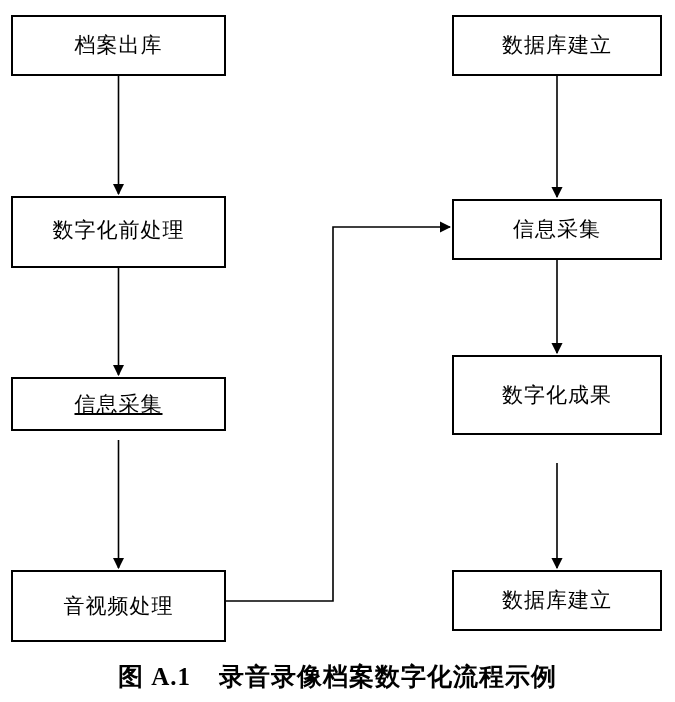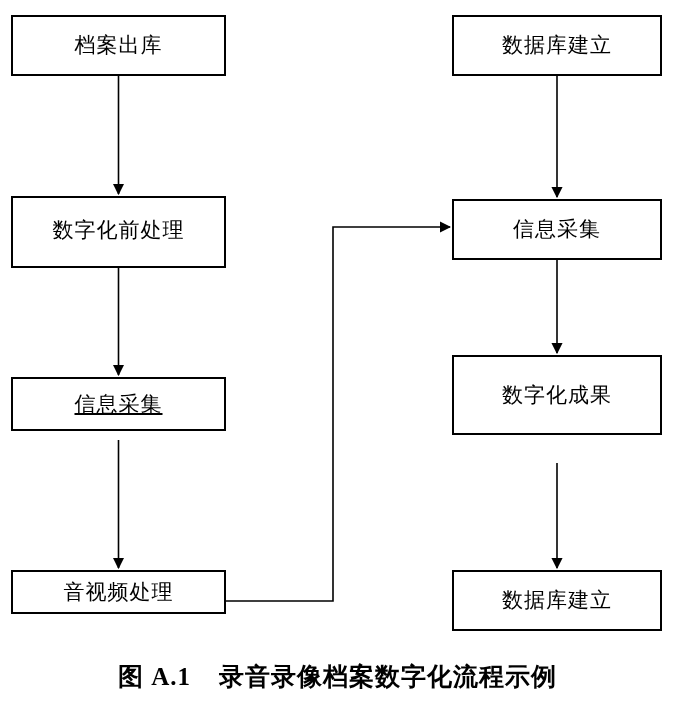--- a/index.html
+++ b/index.html
@@ -93,21 +93,21 @@
   <div id="nodes-layer">
       <div class="node" style="left: 11px; top: 15px; width: 215px; height: 61px; border-color: rgb(0, 0, 0); background: rgb(255, 255, 255); color: rgb(0, 0, 0);">
         <span class="line">档案出库</span>
       </div>
       <div class="node" style="left: 11px; top: 196px; width: 215px; height: 72px; border-color: rgb(0, 0, 0); background: rgb(255, 255, 255); color: rgb(0, 0, 0); font-family: Liberation Mono, monospace;">
         <span class="line">数字化前处理</span>
       </div>
       <div class="node" style="left: 11px; top: 377px; width: 215px; height: 54px; border-color: rgb(0, 0, 0); background: rgb(255, 255, 255); color: rgb(0, 0, 0); text-decoration: underline;">
         <span class="line">信息采集</span>
       </div>
-      <div class="node" style="left: 11px; top: 570px; width: 215px; height: 44px; border-color: rgb(0, 0, 0); background: rgb(255, 255, 255); color: rgb(0, 0, 0);">
+      <div class="node" style="left: 11px; top: 570px; width: 215px; height: 72px; border-color: rgb(0, 0, 0); background: rgb(255, 255, 255); color: rgb(0, 0, 0);">
         <span class="line">音视频处理</span>
       </div>
       <div class="node" style="left: 452px; top: 15px; width: 210px; height: 61px; border-color: rgb(0, 0, 0); background: rgb(255, 255, 255); color: rgb(0, 0, 0); align-items: center;">
         <span class="line">数据库建立</span>
       </div>
       <div class="node" style="left: 452px; top: 199px; width: 210px; height: 61px; border-color: rgb(0, 0, 0); background: rgb(255, 255, 255); color: rgb(0, 0, 0);">
         <span class="line">信息采集</span>
       </div>
       <div class="node" style="left: 452px; top: 355px; width: 210px; height: 80px; border-color: rgb(0, 0, 0); background: rgb(255, 255, 255); color: rgb(0, 0, 0);">
         <span class="line">数字化成果</span>

